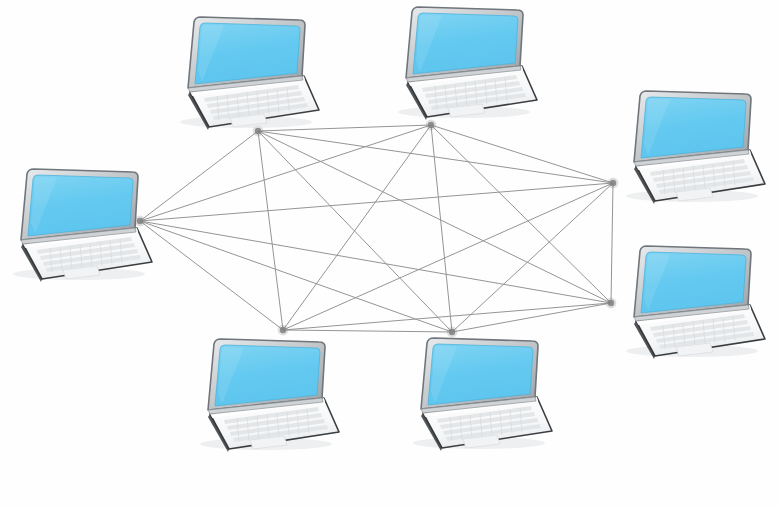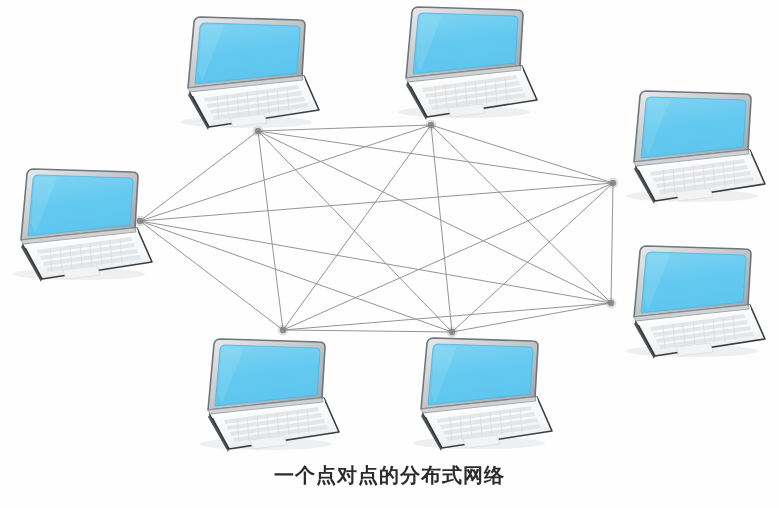--- a/index.html
+++ b/index.html
@@ -156,15 +156,14 @@
       <use href="#laptop-sym" transform="translate(172,14)"></use>
       <use href="#laptop-sym" transform="translate(390,4)"></use>
       <use href="#laptop-sym" transform="translate(618,88)"></use>
       <use href="#laptop-sym" transform="translate(618,243)"></use>
       <use href="#laptop-sym" transform="translate(405,335)"></use>
       <use href="#laptop-sym" transform="translate(192,336)"></use>
       <use href="#laptop-sym" transform="translate(5,166)"></use>
     </g>
   </svg>
 
-  <div class="caption">一个点对点的分布式网络</div>
 
 </div>
 
 </body></html>

